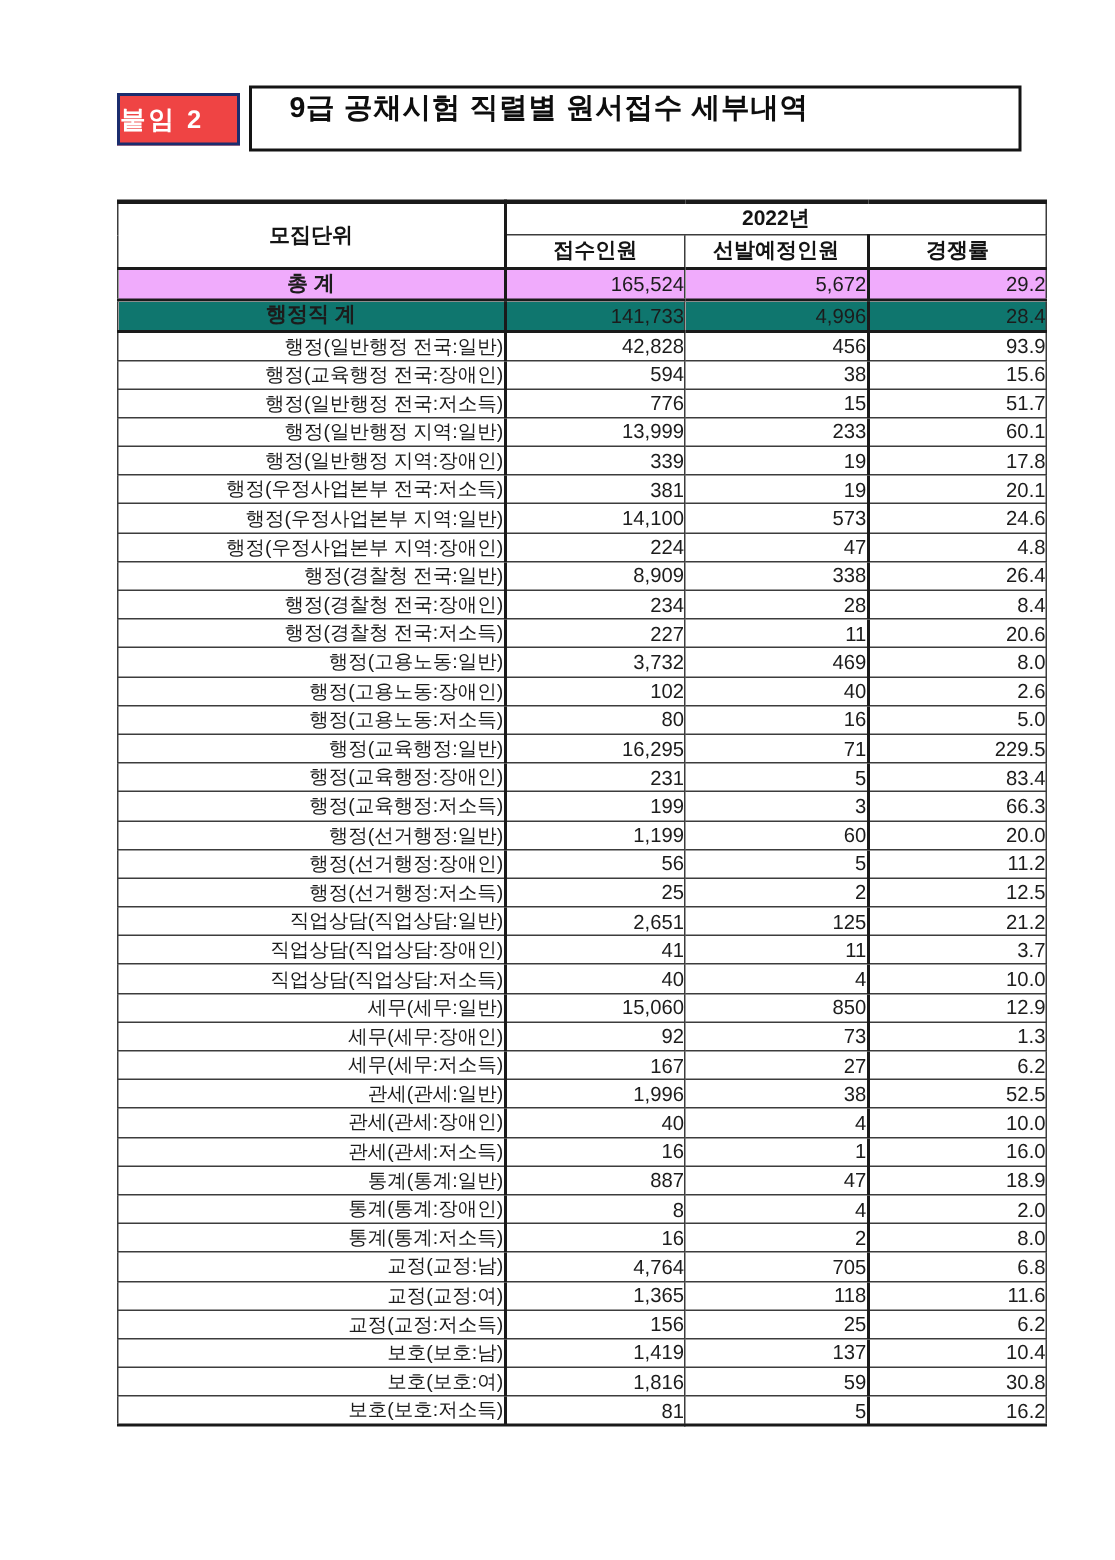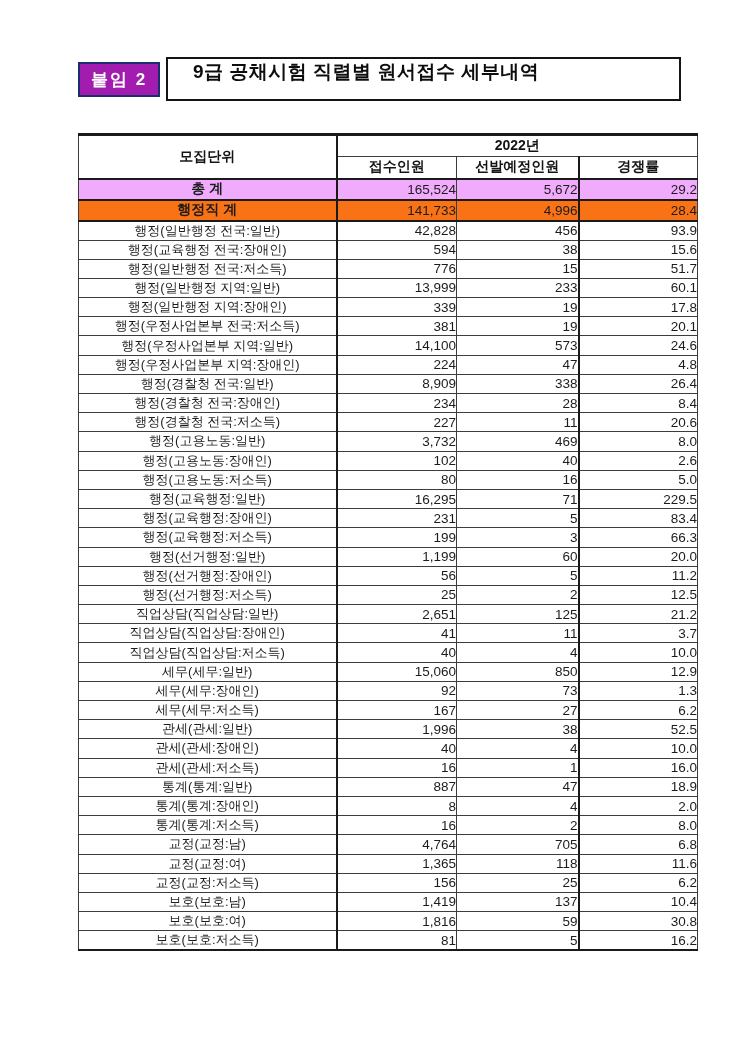--- a/index.html
+++ b/index.html
@@ -22,26 +22,25 @@
     background: #ffffff;
   }
 
   
   .attachment-badge {
     position: absolute;
     left: 78px;
     top: 62px;
     width: 82px;
     height: 35px;
-    background: #a21caf;
+    background: #ef4444;
     border: 2px solid #1b2d6e;
     box-sizing: border-box;
     display: flex;
     align-items: center;
-    justify-content: center;
     color: #ffffff;
     font-size: 17px;
     font-weight: bold;
     letter-spacing: 2px;
   }
   .title-box {
     position: absolute;
     left: 166px;
     top: 57px;
     width: 515px;
@@ -90,32 +89,32 @@
   }
   table.recruit thead tr.sub th { border-bottom: 2.5px solid #1a1a1a; }
   
   table.recruit .c0 { border-right: 2px solid #1a1a1a; }
   table.recruit .c2 { border-right: 2px solid #1a1a1a; }
 
   
   tr.total  { height: 21px; }
   tr.subtotal { height: 21px; }
   tr.total td { background: #f0abfc; border-top: 2px solid #1a1a1a; border-bottom: 2px solid #1a1a1a; }
-  tr.subtotal td { background: #f97316; border-bottom: 2px solid #1a1a1a; }
+  tr.subtotal td { background: #0f766e; border-bottom: 2px solid #1a1a1a; }
   tr.total td.label, tr.subtotal td.label {
     text-align: center;
     font-weight: bold;
     font-size: 14px;
   }
   tr.total td.ratio, tr.subtotal td.ratio { font-weight: normal; }
 
   
   tr.datarow { height: 19.2px; }
   td.label {
-    text-align: center;
+    text-align: right;
     padding-left: 14px;
     font-size: 13px;
   }
   td.num {
     text-align: right;
     padding-right: 13px;
     font-size: 13.5px;
     font-family: "Liberation Sans", "DejaVu Sans", sans-serif;
   }
 </style>

